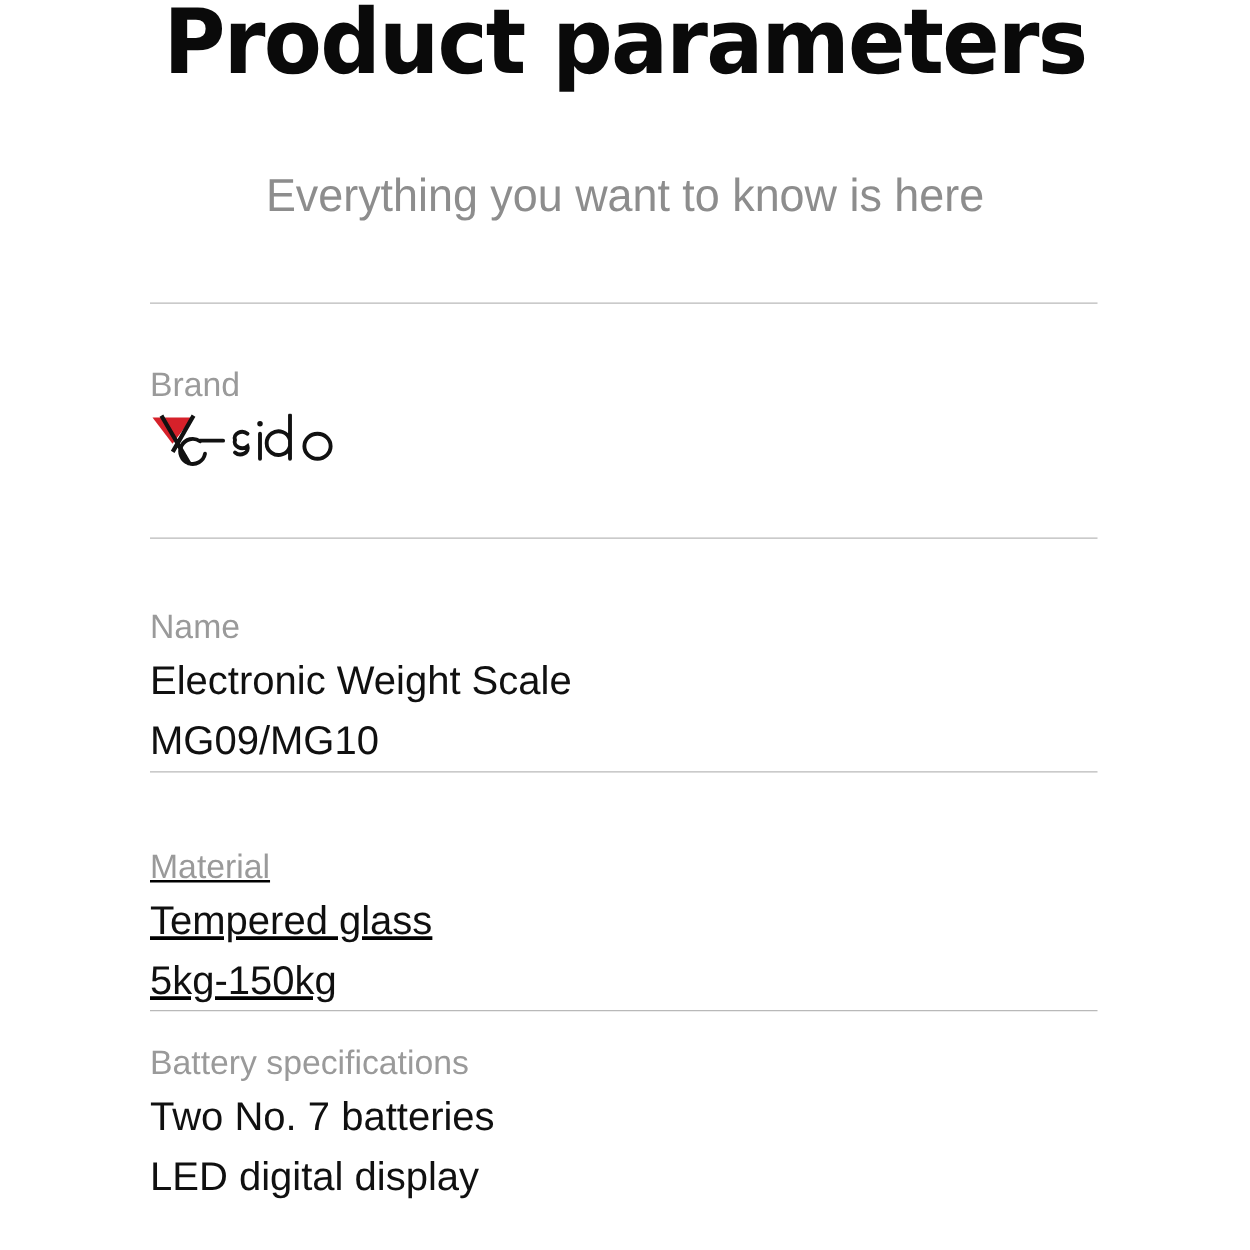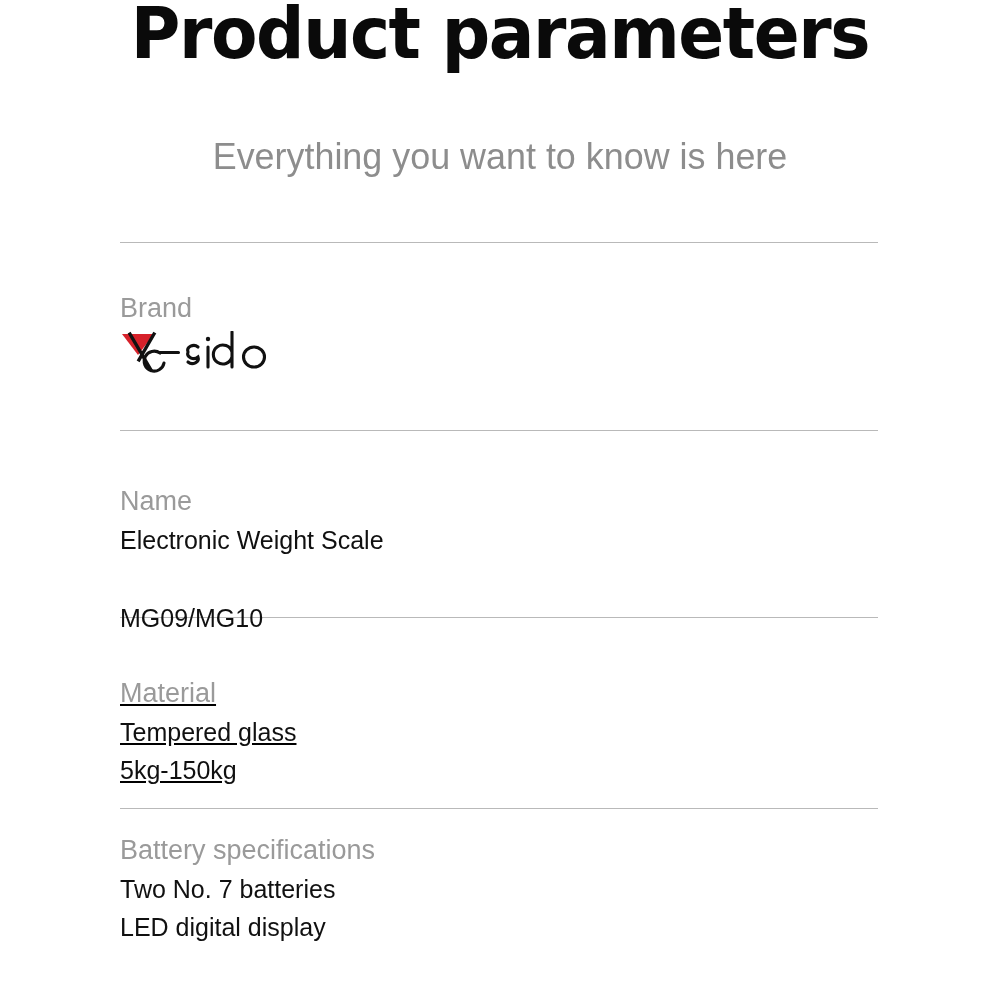--- a/index.html
+++ b/index.html
@@ -74,21 +74,21 @@
   .divider.d4 { top: 808px; }
 
   .spec-row {
     position: absolute;
     left: 120px;
     width: 790px;
     display: flex;
     flex-direction: column;
   }
   .spec-row.r-brand   { top: 292px; }
-  .spec-row.r-name    { top: 485px; gap: 40px; }
+  .spec-row.r-name    { top: 485px; }
   .spec-row.r-material{ top: 677px; text-decoration: underline; }
   .spec-row.r-battery { top: 834px; }
 
   .spec-cell {
     width: 495px;
     box-sizing: border-box;
   }
   .spec-cell.col-right {
     width: 400px;
   }
@@ -97,21 +97,21 @@
     font-family: "Liberation Sans", sans-serif;
     font-size: 27px;
     font-weight: 400;
     color: #9a9a9a;
     line-height: 1.22;
     white-space: nowrap;
   }
 
   .spec-value {
     font-family: "Liberation Sans", sans-serif;
-    font-size: 25px;
+    font-size: 32px;
     font-weight: 400;
     color: #101010;
     line-height: 1.3;
     margin-top: 6px;
     white-space: nowrap;
   }
 
   
   .brand-logo {
     margin-top: 6px;

